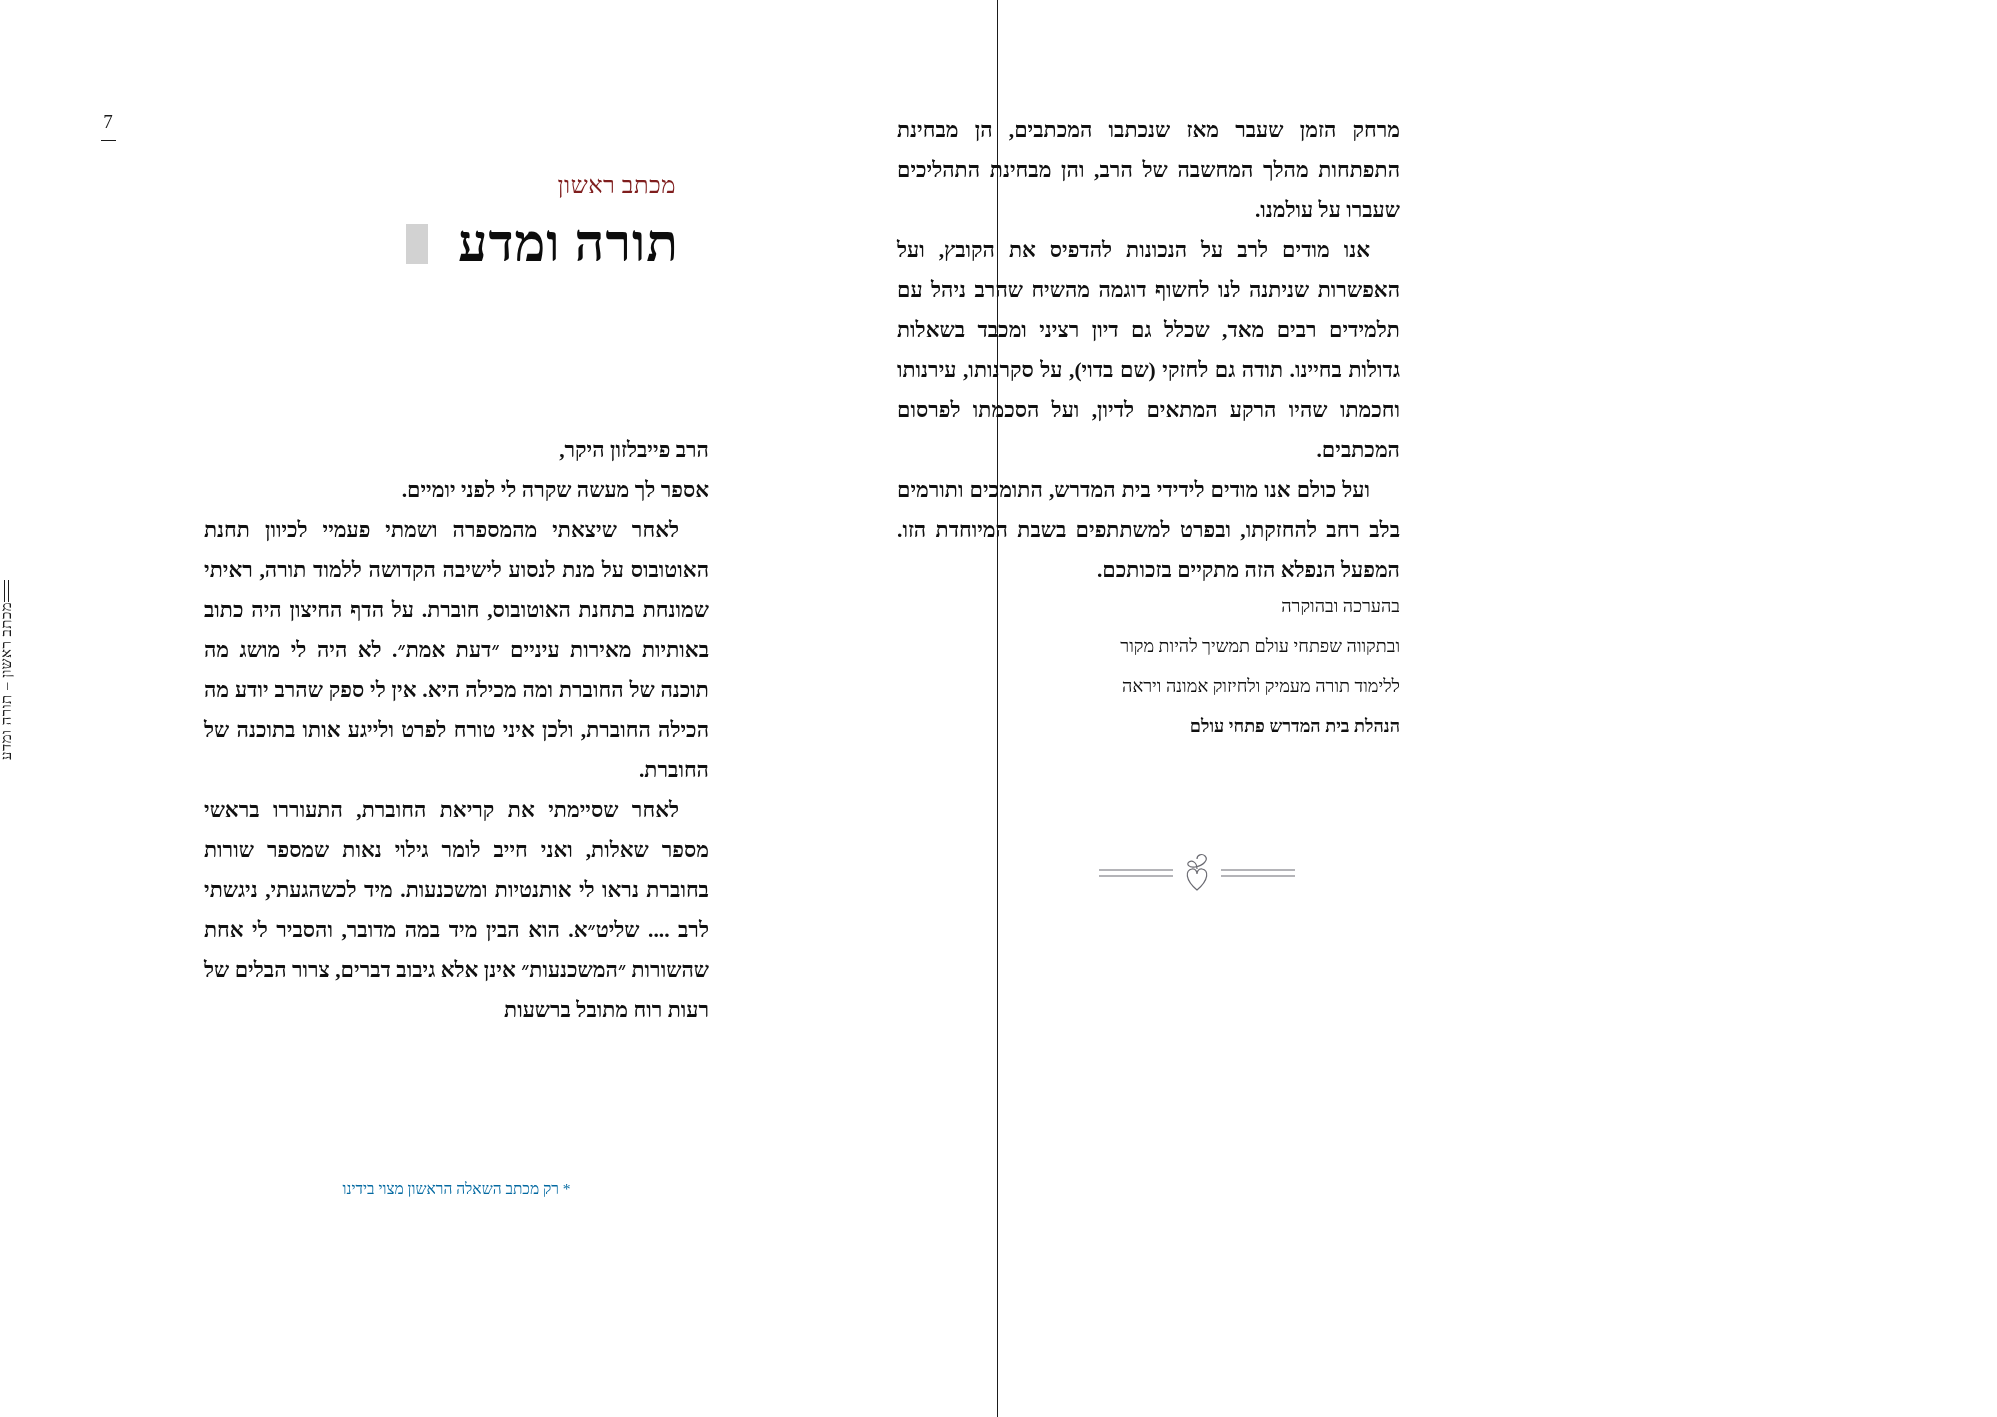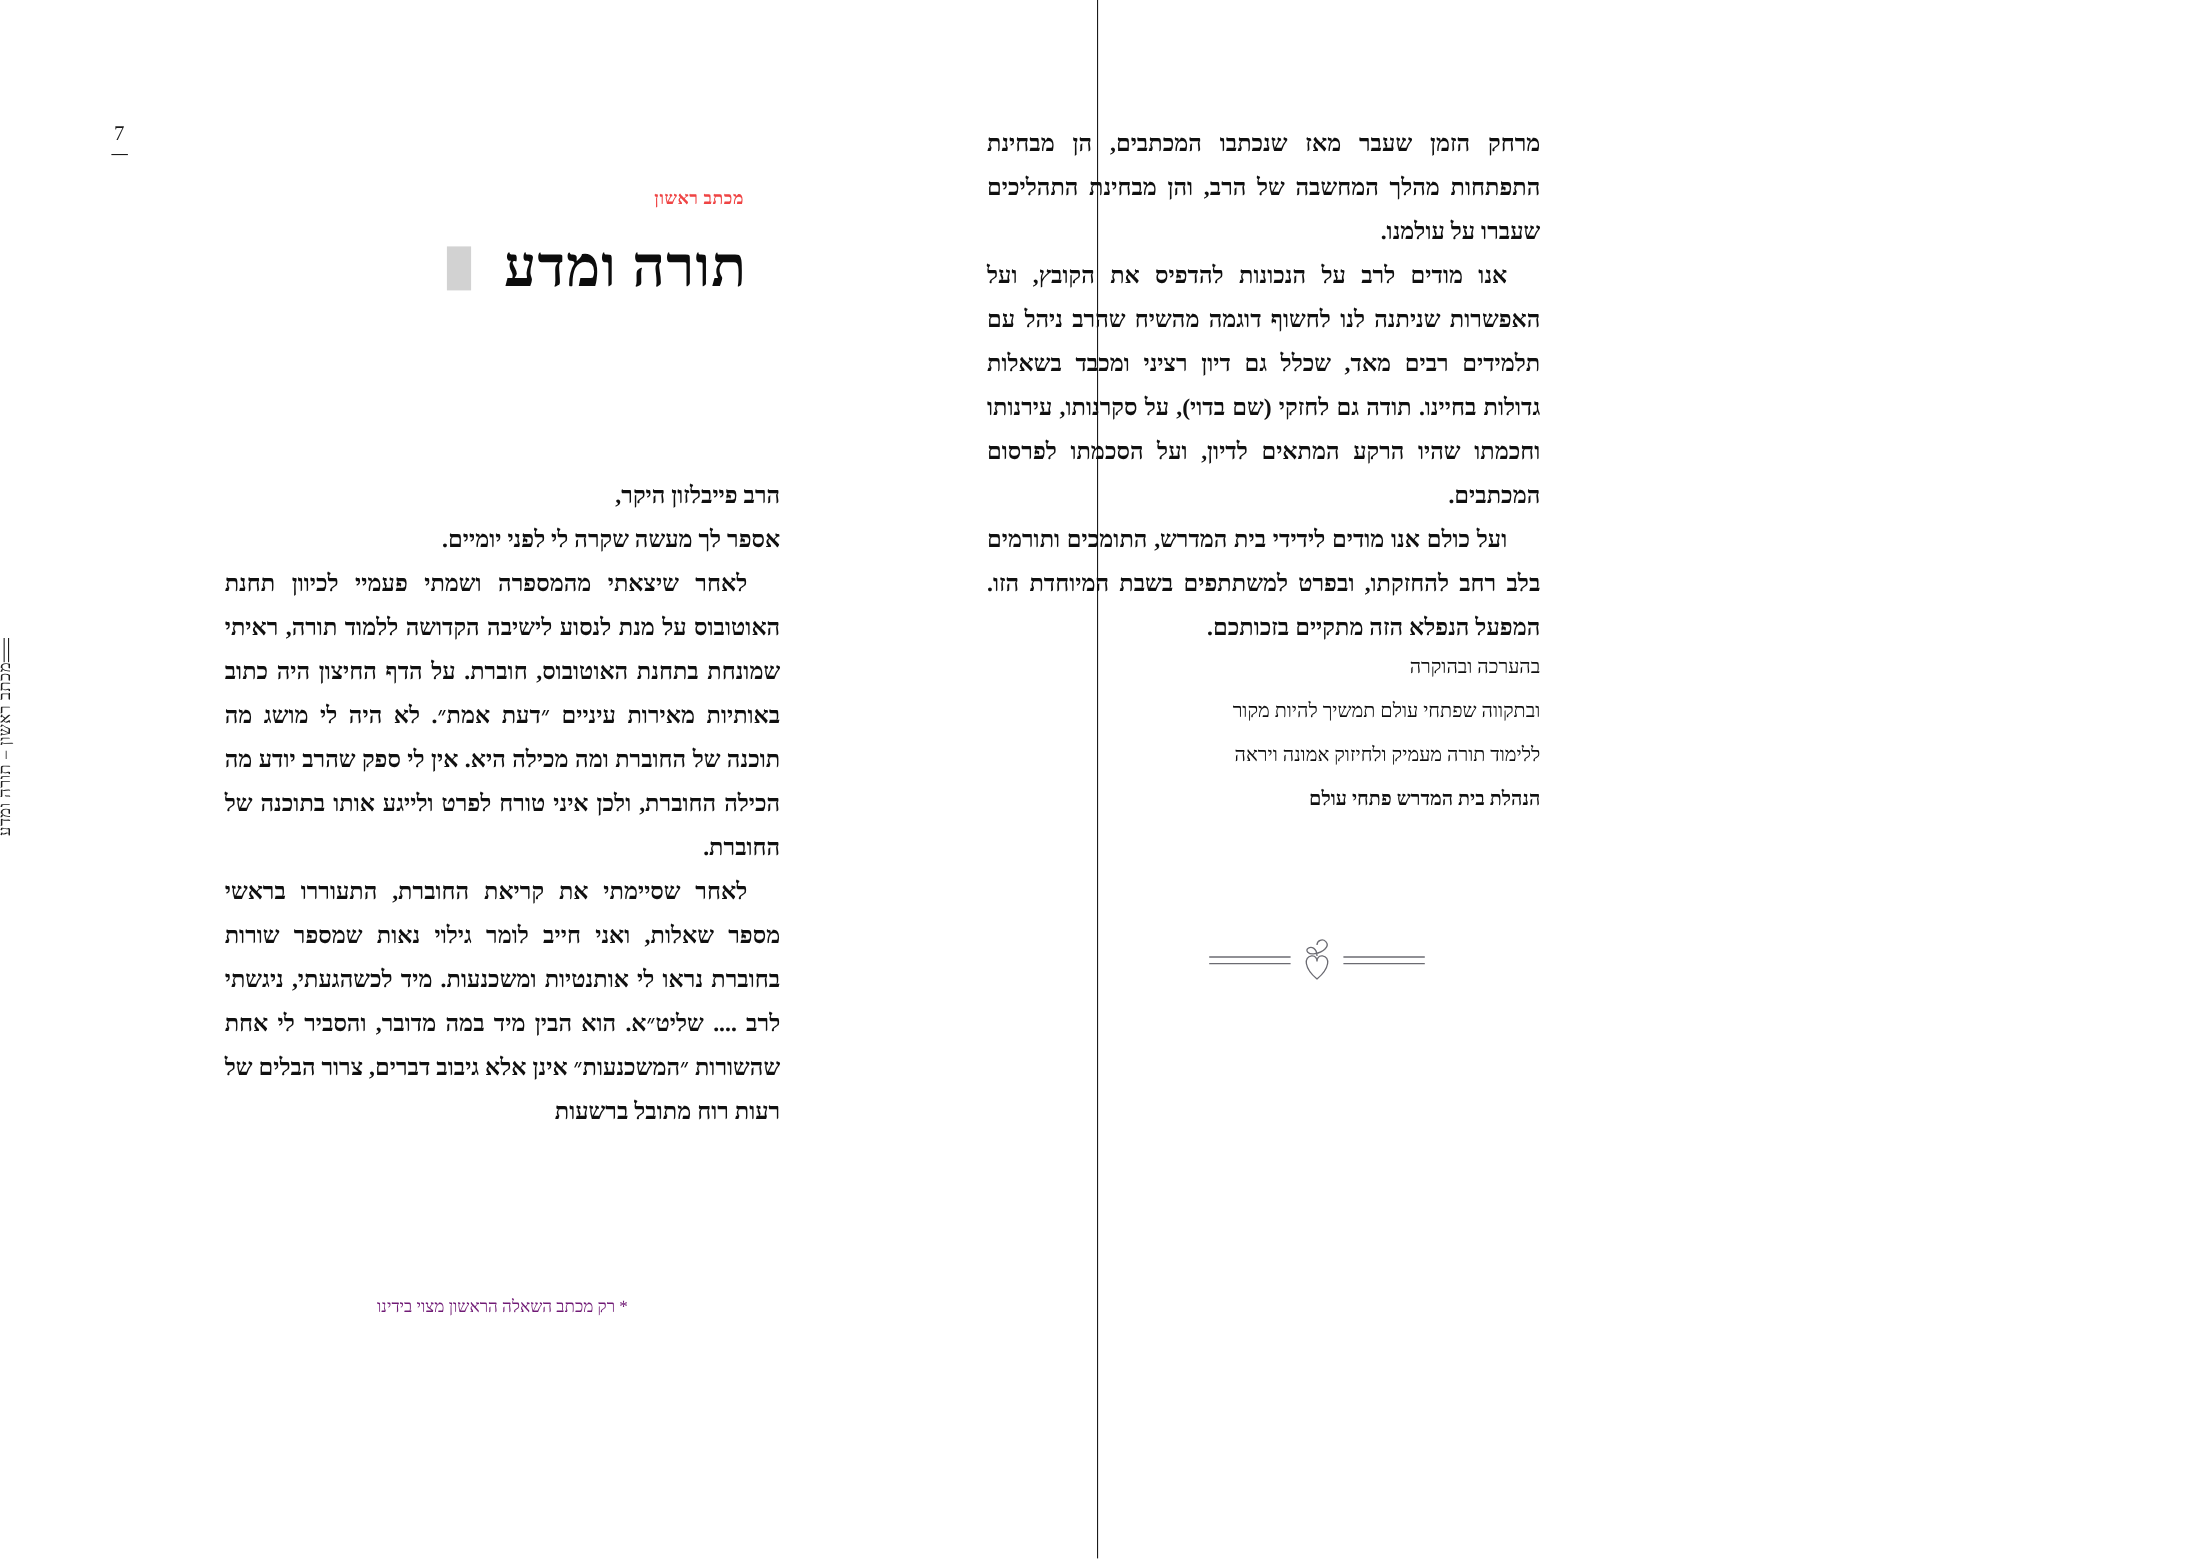--- a/index.html
+++ b/index.html
@@ -110,24 +110,23 @@
   
   .para { margin: 0; font-weight: bold; }
 
   
   .chapter-kicker {
     position: absolute;
     top: 172px;
     right: 321px;
     direction: rtl;
     font-family: "Liberation Serif", "DejaVu Serif", serif;
-    font-size: 16px;
-    color: #ef4444;
+    font-size: 24px;
+    color: #7f1d1d;
     letter-spacing: 0.5px;
-    font-weight: bold;
   }
   .chapter-title-wrap {
     position: absolute;
     top: 218px;
     right: 318px;
     direction: rtl;
     display: flex;
     align-items: center;
     gap: 18px;
   }
@@ -179,21 +178,21 @@
   
   .footnote {
     position: absolute;
     top: 1180px;
     right: 288px;
     width: 505px;
     direction: rtl;
     text-align: center;
     font-family: "Liberation Serif", "DejaVu Serif", serif;
     font-size: 15.5px;
-    color: #701a75;
+    color: #0369a1;
   }
 </style>
 </head>
 <body>
 
 <div class="spread">
 
   <div class="gutter"></div>
 
   <div class="page page-right">

